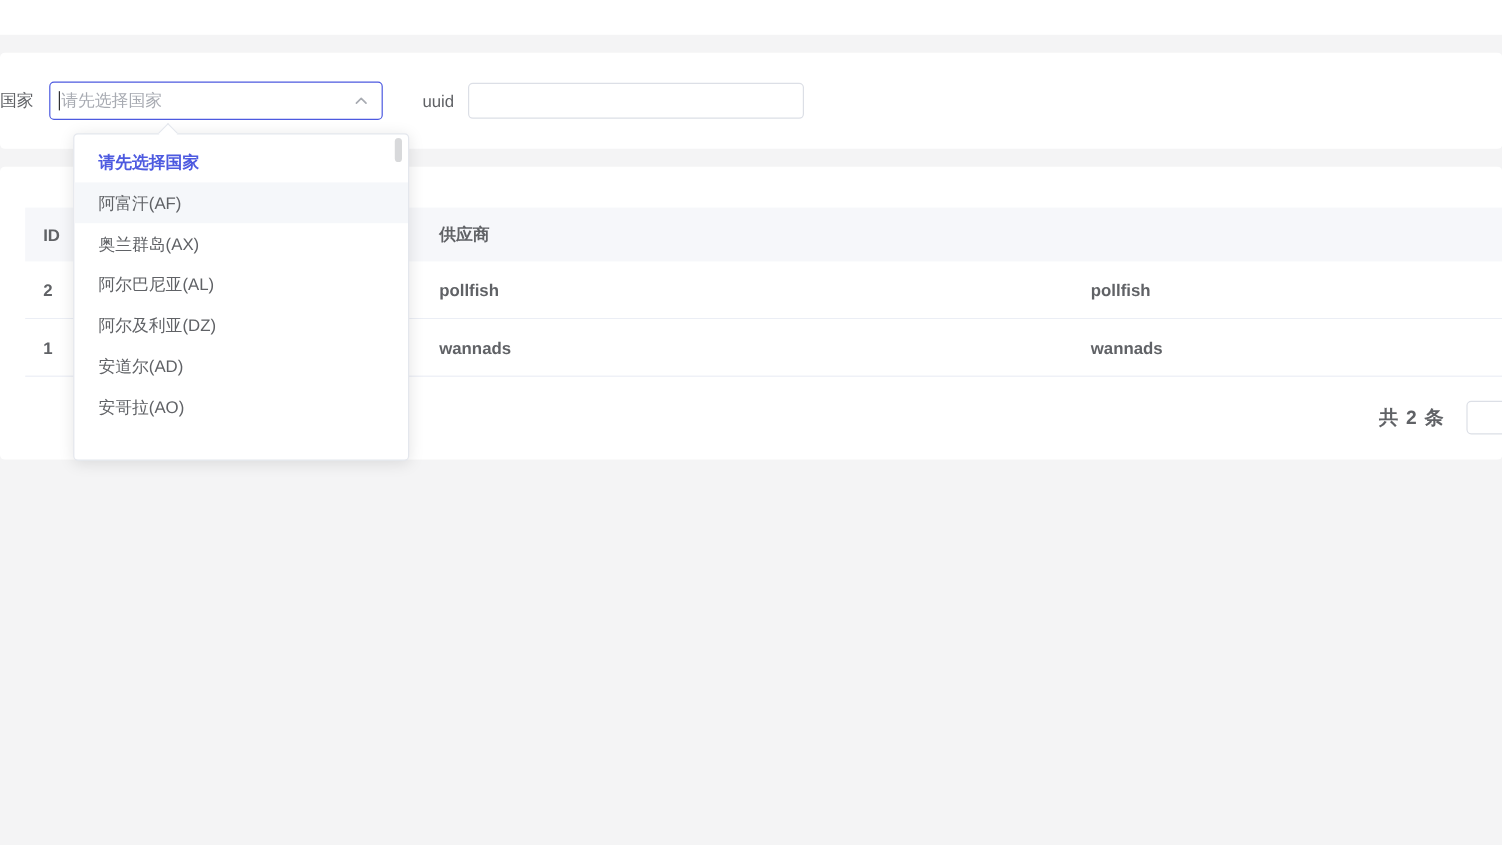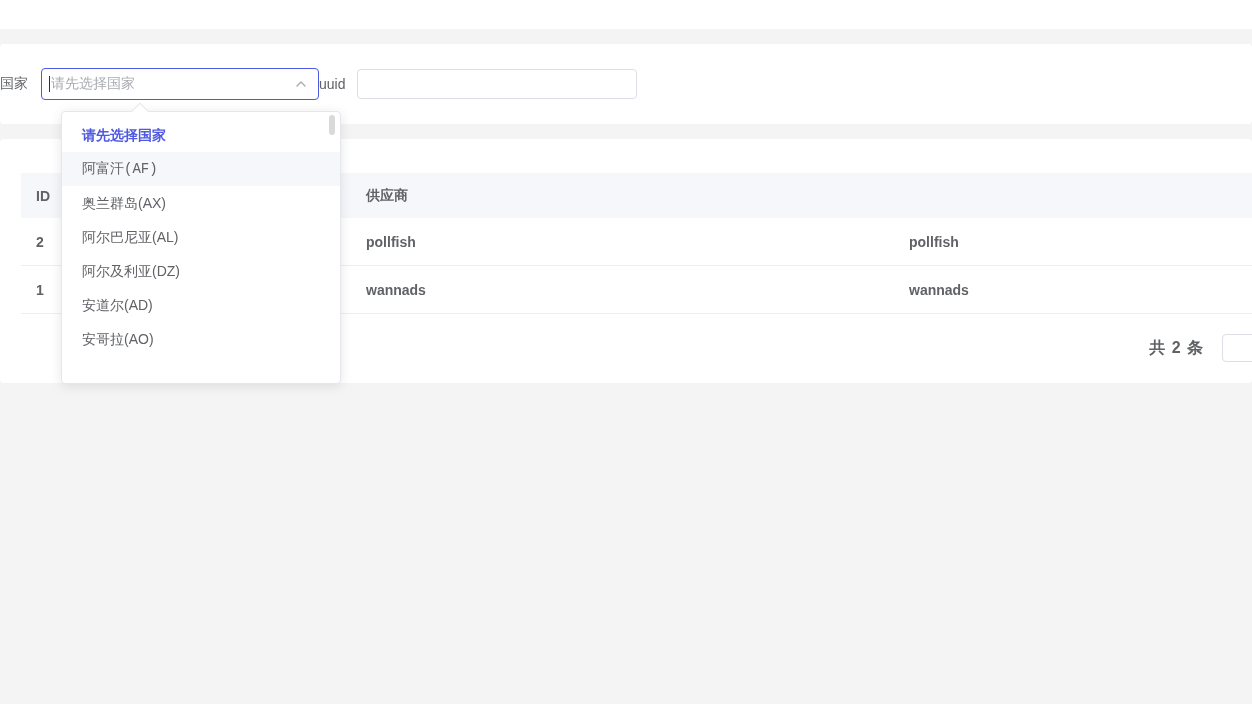--- a/index.html
+++ b/index.html
@@ -37,21 +37,21 @@
   .select-placeholder {
     font-size: 14px; color: #a8abb2;
     white-space: nowrap; overflow: hidden;
   }
   .select-arrow {
     position: absolute; right: 10px; top: 50%;
     transform: translateY(-50%);
     width: 14px; height: 14px;
     display: flex; align-items: center; justify-content: center;
   }
-  .uuid-label { }
+  .uuid-label { margin-left: 33px; }
   .uuid-input {
     margin-left: 12px;
     width: 280px; height: 30px;
     border: 1px solid #dcdfe6; border-radius: 4px;
     background: #fff; outline: none;
     font-size: 14px; color: #606266; padding: 0 11px;
     font-family: "Liberation Sans", "DejaVu Sans", sans-serif;
   }
   .table-card {
     margin-top: 15px; height: 244px; background: #ffffff;
@@ -111,21 +111,21 @@
     z-index: 11;
   }
   .option {
     height: 34px; line-height: 34px;
     padding: 0 20px;
     font-size: 14px; color: #606266;
     white-space: nowrap; overflow: hidden;
     cursor: pointer;
   }
   .option.selected { color: #4d5ae0; font-weight: bold; }
-  .option.hovered { background: #f5f7fa; font-family: Liberation Mono, monospace; }
+  .option.hovered { background: #f5f7fa; }
   .scroll-thumb {
     position: absolute;
     right: 5px; top: 3px;
     width: 6px; height: 20px;
     border-radius: 3px;
     background: rgba(144,147,153,0.35);
   }
 </style>
 </head>
 <body>

